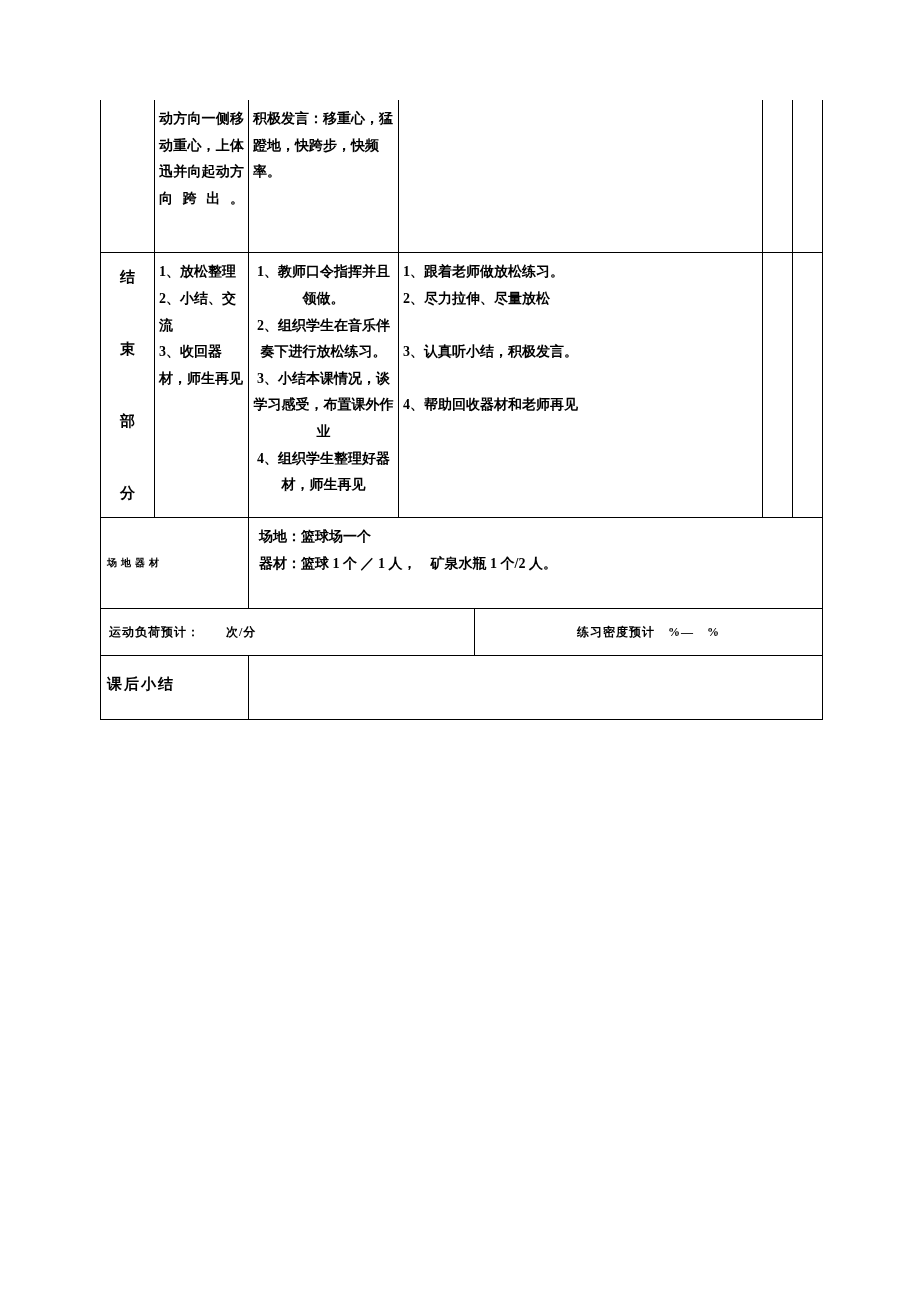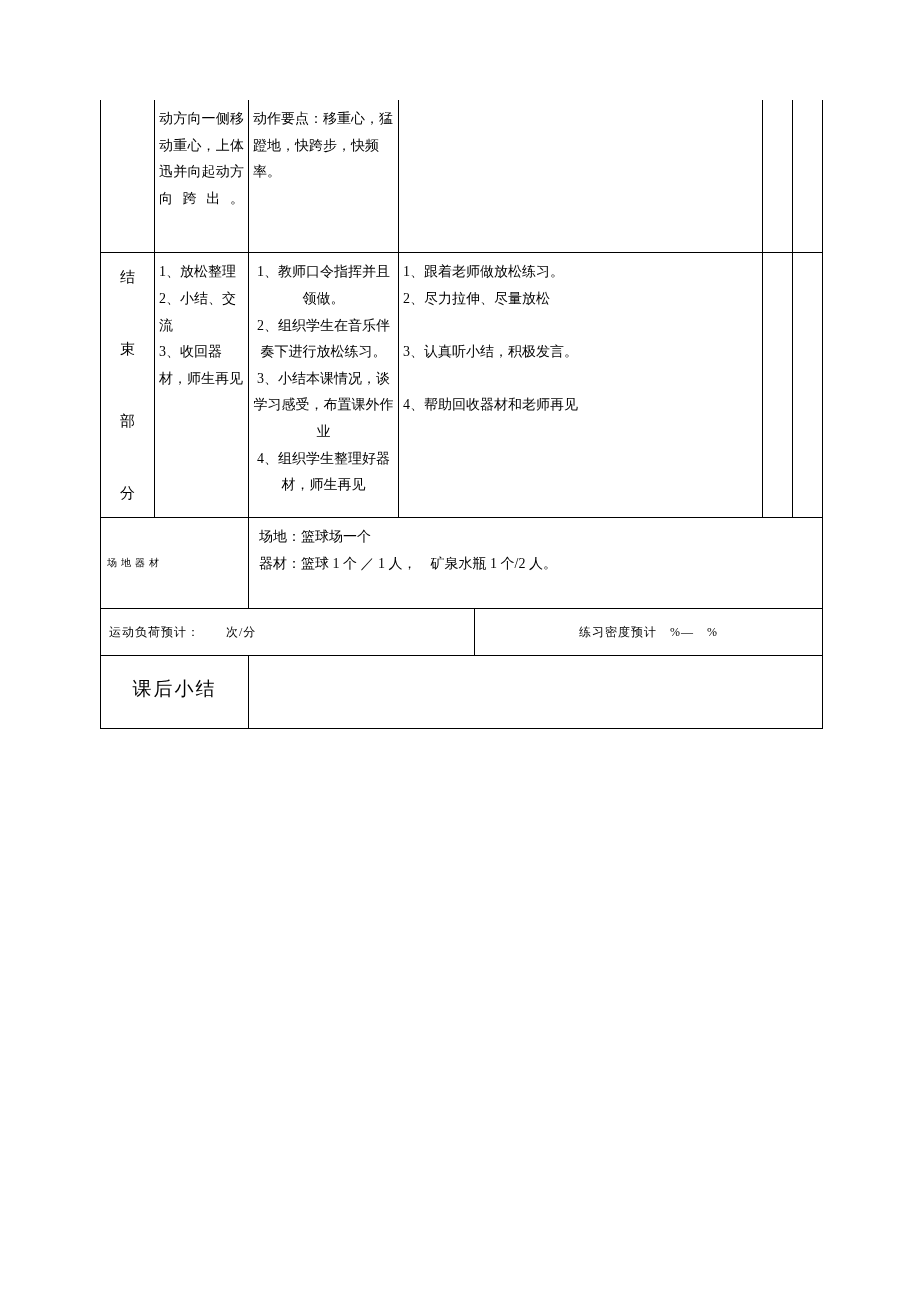--- a/index.html
+++ b/index.html
@@ -13,20 +13,21 @@
   .page {
     width: 920px;
     margin: 0 auto;
     padding: 100px 100px 0 100px;
     box-sizing: border-box;
   }
   table {
     border-collapse: collapse;
     width: 100%;
     table-layout: fixed;
+    font-weight: bold;
   }
   td {
     border: 1px solid #000000;
     padding: 6px 4px;
     vertical-align: top;
     font-size: 14px;
     line-height: 1.9;
   }
   .no-top-border {
     border-top: none;
@@ -39,23 +40,22 @@
     font-size: 15px;
   }
   .label-cell {
     font-size: 10px;
     vertical-align: middle;
     line-height: 2.2;
     letter-spacing: 4px;
     padding: 8px 6px;
   }
   .center-label {
-    text-align: center;
     vertical-align: middle;
-    font-size: 19px;
+    font-size: 15px;
     letter-spacing: 2px;
   }
   .bottom-cell {
     font-size: 12px;
     vertical-align: middle;
     padding: 12px 8px;
     letter-spacing: 1px;
   }
   .col-narrow { width: 30px; }
   .justify-distribute {
@@ -76,21 +76,21 @@
     <col style="width:76px">
     <col style="width:288px">
     <col style="width:30px">
     <col style="width:30px">
   </colgroup>
 
   <tbody>
         <tr>
     <td class="no-top-border"></td>
     <td class="no-top-border justify-distribute" style="white-space:pre-line; padding-bottom:40px;">动方向一侧移动重心，上体迅并向起动方向跨出。</td>
-    <td class="no-top-border" colspan="2" style="white-space:pre-line;">动作要点：移重心，猛蹬地，快跨步，快频率。</td>
+    <td class="no-top-border" colspan="2" style="white-space:pre-line;">积极发言：移重心，猛蹬地，快跨步，快频率。</td>
     <td class="no-top-border" colspan="2"></td>
     <td class="no-top-border col-narrow"></td>
     <td class="no-top-border col-narrow"></td>
   </tr>
 
   <tr>
     <td class="vertical-text" style="white-space:pre-line;">结
 
 束
 

